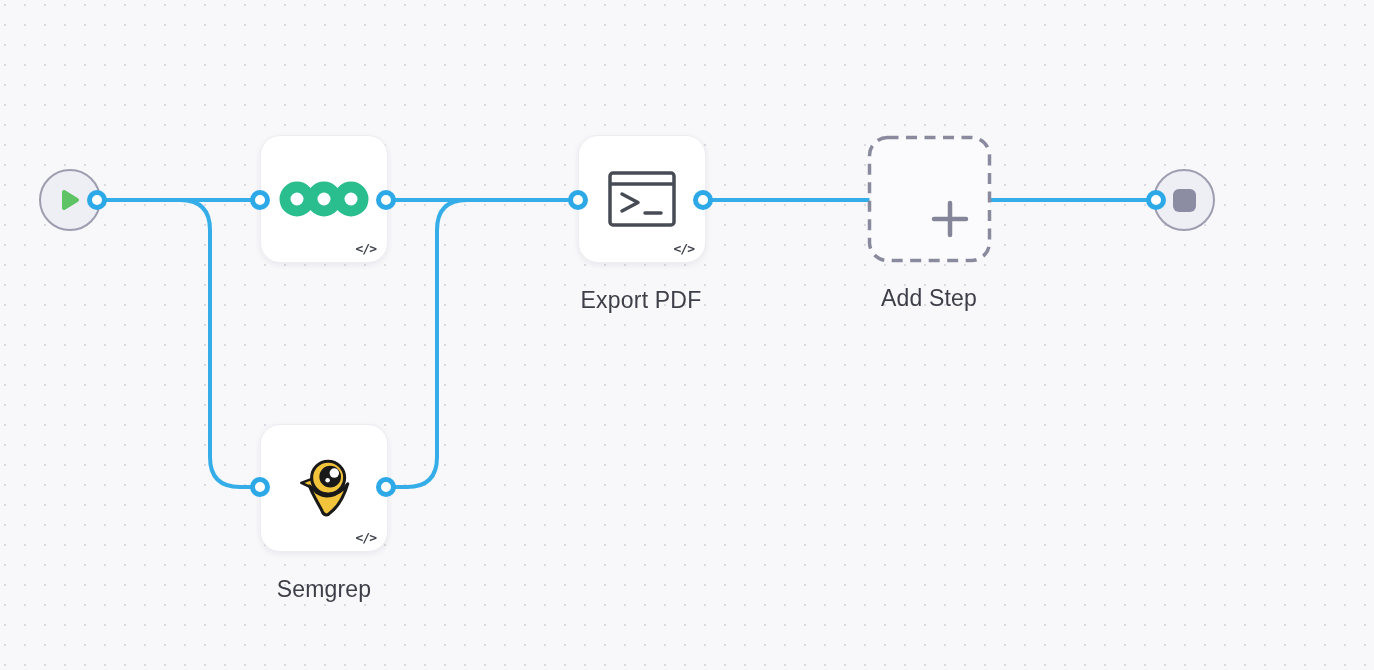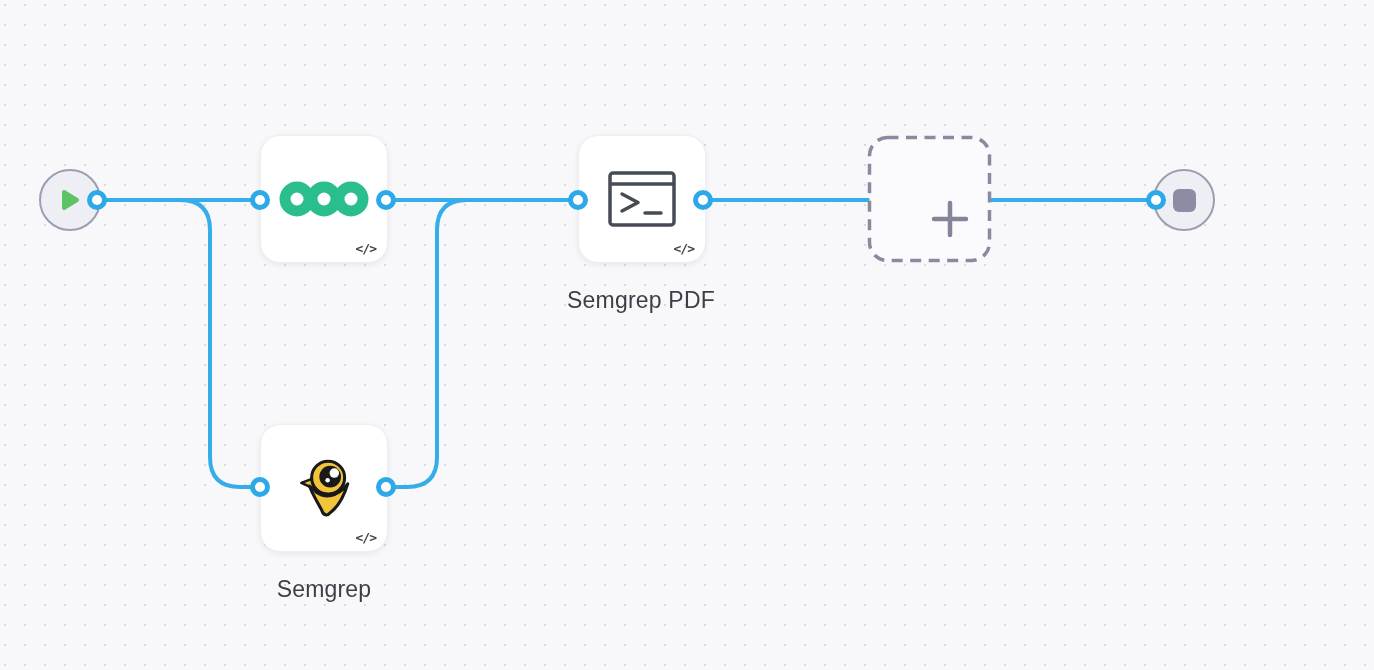--- a/index.html
+++ b/index.html
@@ -86,32 +86,33 @@
 
   <div class="node-card" style="left:578px;top:135px;">
     <svg width="68" height="57" viewBox="0 0 68 57">
       <rect x="2" y="2" width="64" height="52" rx="3" fill="none" stroke="#464B54" stroke-width="3.5"></rect>
       <path d="M2 13 H66" stroke="#464B54" stroke-width="3.5"></path>
       <path d="M14 23 L30 31.5 L14 40" fill="none" stroke="#464B54" stroke-width="3.5" stroke-linecap="round" stroke-linejoin="round"></path>
       <path d="M37 42 H53" stroke="#464B54" stroke-width="3.5" stroke-linecap="round"></path>
     </svg>
     <span class="badge">&lt;/&gt;</span>
   </div>
-  <div class="node-label" style="left:531px;top:287px;">Semgrep PDF</div>
+  <div class="node-label" style="left:531px;top:287px;">Export PDF</div>
 
   <div class="add-step" style="left:867px;top:135px;">
     <svg width="125" height="128" viewBox="0 0 125 128">
       <rect x="2.5" y="2.5" width="120" height="123" rx="18" fill="#FBFBFE" stroke="#8A8A9E" stroke-width="3.5" stroke-dasharray="11 7.5"></rect>
     </svg>
     <span class="plus-wrap">
       <svg width="40" height="40" viewBox="0 0 40 40">
         <path d="M20 4 V36 M4 20 H36" stroke="#858599" stroke-width="4.5" stroke-linecap="round"></path>
       </svg>
     </span>
   </div>
+  <div class="node-label" style="left:819px;top:285px;">Add Step</div>
 
   <div class="round-node" style="left:1153px;top:169px;">
     <span class="stop-square"></span>
   </div>
 
   <span class="port" style="left:87px;top:190px;"></span>
   <span class="port" style="left:250px;top:190px;"></span>
   <span class="port" style="left:376px;top:190px;"></span>
   <span class="port" style="left:250px;top:477px;"></span>
   <span class="port" style="left:376px;top:477px;"></span>

